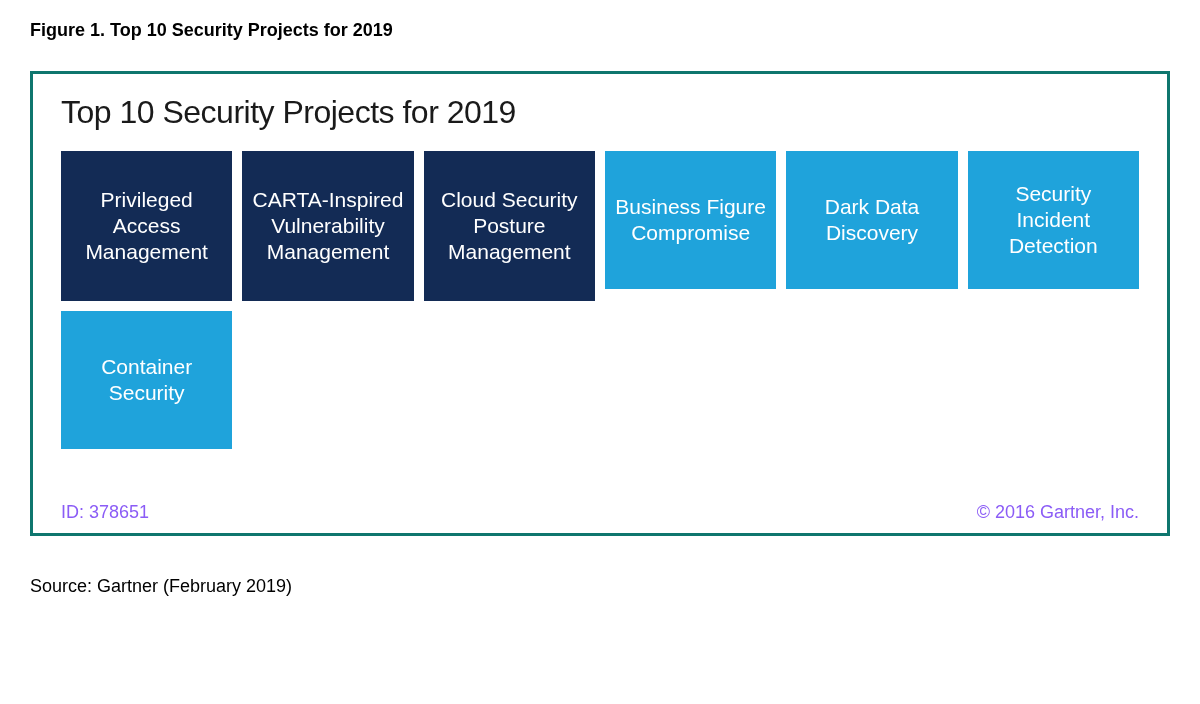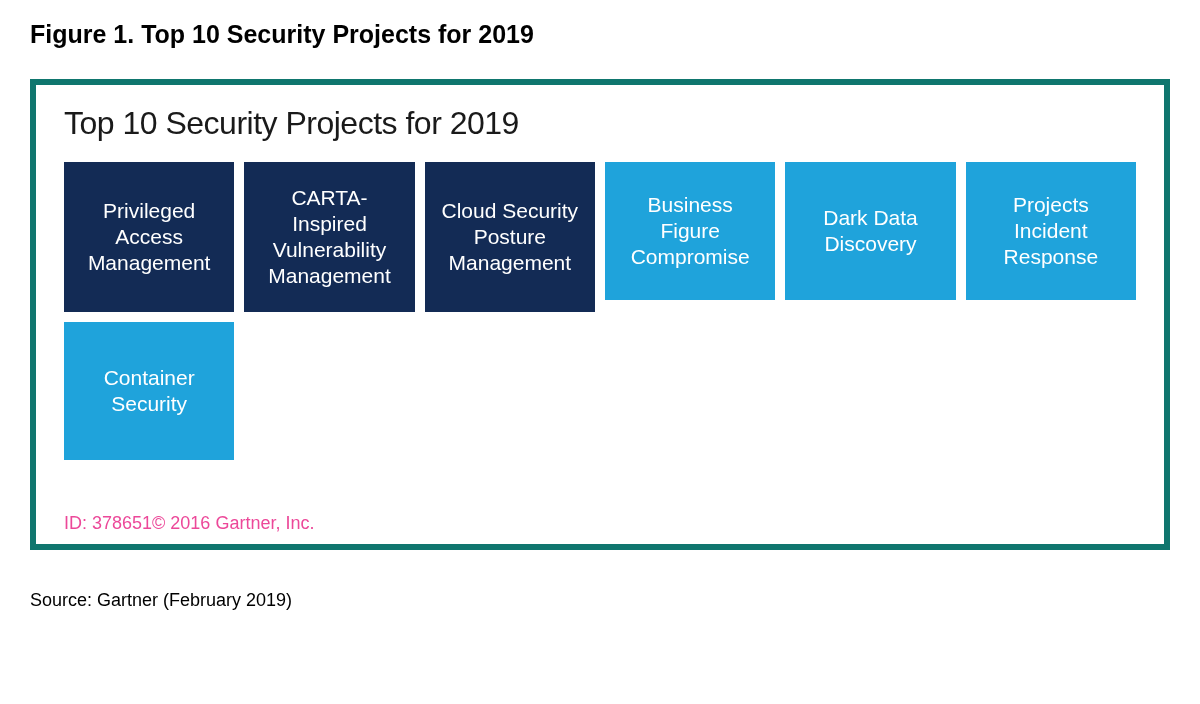--- a/index.html
+++ b/index.html
@@ -8,27 +8,27 @@
       box-sizing: border-box;
     }
     body {
       font-family: Arial, Helvetica, sans-serif;
       background: #ffffff;
       width: 1200px;
       height: 704px;
       padding: 20px 30px;
     }
     .figure-caption {
-      font-size: 25px;
+      font-size: 18px;
       font-weight: bold;
       color: #000000;
       margin-bottom: 30px;
     }
     .chart-container {
-      border: 6px solid #0f766e;
+      border: 3px solid #0f766e;
       padding: 20px 28px 10px 28px;
     }
     .chart-title {
       font-size: 32px;
       font-weight: 300;
       color: #1a1a1a;
       margin-bottom: 20px;
       letter-spacing: -0.5px;
     }
     .grid {
@@ -50,22 +50,23 @@
     .tile.dark {
       background: #132b55;
       height: 150px;
     }
     .tile.light {
       background: #1fa3db;
       height: 138px;
     }
     .chart-footer {
       display: flex;
+      justify-content: space-between;
       align-items: center;
-      color: #ec4899;
+      color: #8b5cf6;
       font-size: 18px;
       padding-top: 6px;
       margin-top: 47px;
     }
     .source-line {
       font-size: 18px;
       color: #000000;
       margin-top: 40px;
     }
   </style>
@@ -77,21 +78,21 @@
 <div class="chart-container">
   <div class="chart-title">Top 10 Security Projects for 2019</div>
 
   <div class="grid">
     <div class="tile dark">Privileged Access Management</div>
     <div class="tile dark">CARTA-Inspired Vulnerability Management</div>
     <div class="tile dark">Cloud Security Posture Management</div>
 
     <div class="tile light">Business Figure Compromise</div>
     <div class="tile light">Dark Data Discovery</div>
-    <div class="tile light">Projects Incident Response</div>
+    <div class="tile light">Security Incident Detection</div>
     <div class="tile light">Container Security</div>
   </div>
 
   <div class="chart-footer">
     <span>ID: 378651</span>
     <span>© 2016 Gartner, Inc.</span>
   </div>
 </div>
 
 <div class="source-line">Source: Gartner (February 2019)</div>

